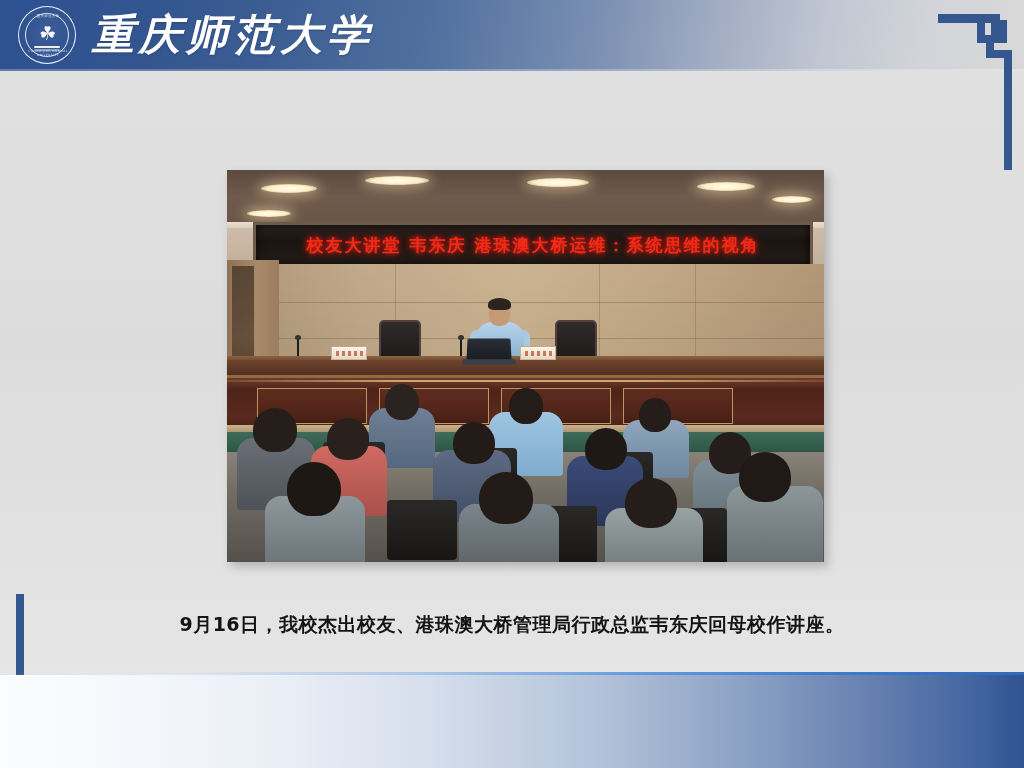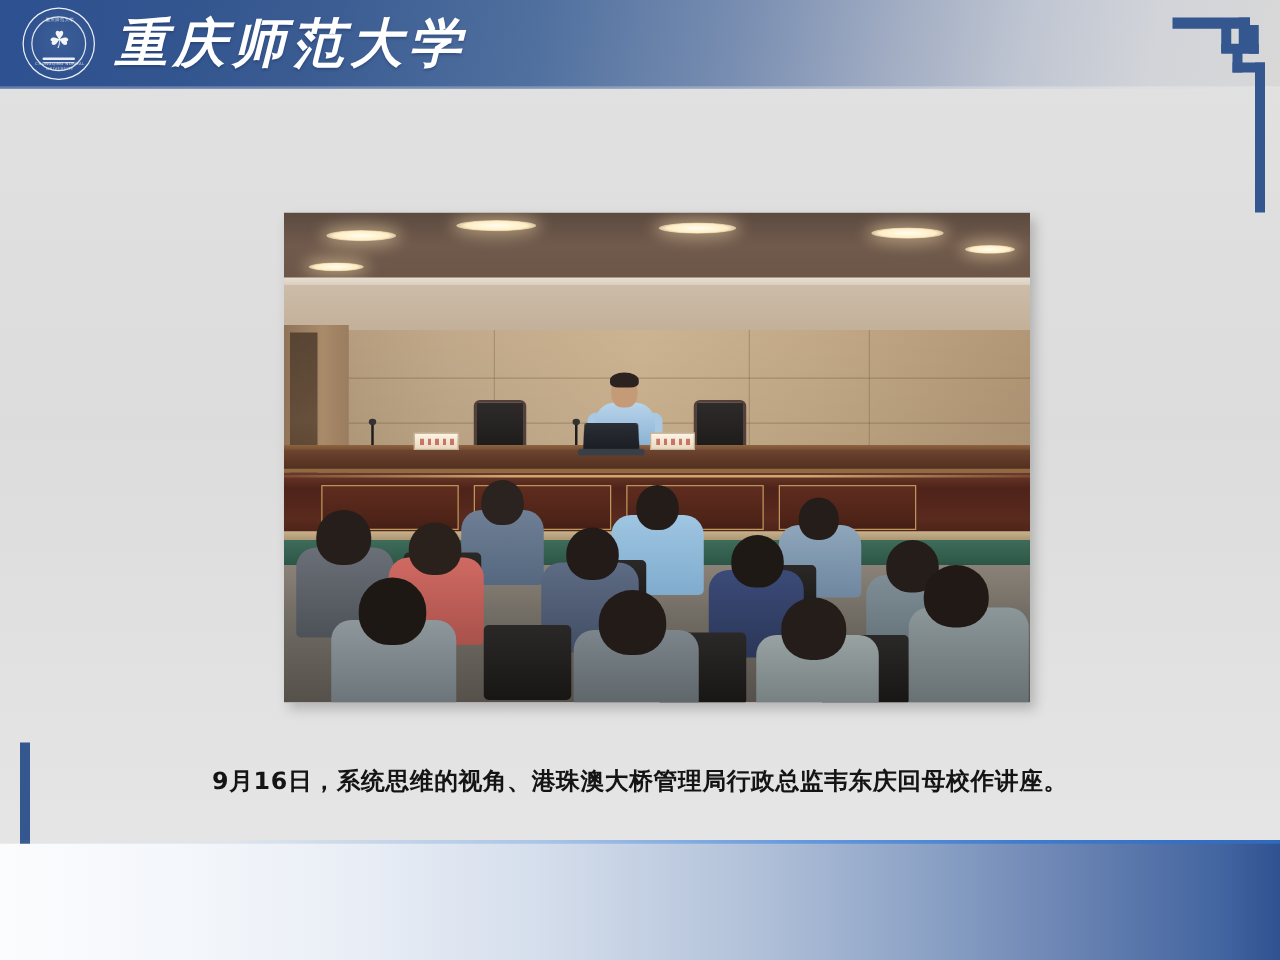--- a/index.html
+++ b/index.html
@@ -468,20 +468,23 @@
       <div class="ceiling"></div>
       <div class="ceiling-light" style="left:34px;top:14px;width:56px;"></div>
       <div class="ceiling-light" style="left:138px;top:6px;width:64px;"></div>
       <div class="ceiling-light" style="left:300px;top:8px;width:62px;"></div>
       <div class="ceiling-light" style="left:470px;top:12px;width:58px;"></div>
       <div class="ceiling-light" style="left:20px;top:40px;width:44px;height:7px;"></div>
       <div class="ceiling-light" style="left:545px;top:26px;width:40px;height:7px;"></div>
       <div class="ceiling-lip"></div>
 
       <div class="upper-wall"></div>
+      <div class="led-banner">
+        <div class="led-text">校友大讲堂  韦东庆   港珠澳大桥运维：系统思维的视角</div>
+      </div>
 
       <div class="stage-wall"></div>
       <div class="wall-seam" style="top:132px;"></div>
       <div class="wall-seam" style="top:168px;"></div>
       <div class="wall-vseam" style="left:168px;"></div>
       <div class="wall-vseam" style="left:372px;"></div>
       <div class="wall-vseam" style="left:468px;"></div>
       <div class="wall-column"></div>
       <div class="wall-column-dark"></div>
       <div class="wall-switch" style="left:575px;top:236px;"></div>
@@ -559,21 +562,21 @@
 
       <div class="torso" style="left:378px;top:338px;width:98px;height:62px;background:linear-gradient(180deg,#99a2a3,#737c7d);"></div>
       <div class="head" style="left:398px;top:308px;width:52px;height:50px;background:#241d19;"></div>
 
       <div class="torso" style="left:500px;top:316px;width:96px;height:80px;background:linear-gradient(180deg,#8c9799,#666f71);"></div>
       <div class="head" style="left:512px;top:282px;width:52px;height:50px;background:#201915;"></div>
 
     </div>
   </div>
 
-  <div class="caption">9月16日，系统思维的视角、港珠澳大桥管理局行政总监韦东庆回母校作讲座。</div>
+  <div class="caption">9月16日，我校杰出校友、港珠澳大桥管理局行政总监韦东庆回母校作讲座。</div>
 
   <svg class="ornament ornament-bl" viewBox="0 0 100 168">
     <g fill="#35578f" stroke="none">
       <rect x="18" y="8" width="62" height="9"></rect>
       <rect x="71" y="8" width="9" height="22"></rect>
       <rect x="57" y="14" width="8" height="22"></rect>
       <rect x="57" y="29" width="30" height="8"></rect>
       <rect x="79" y="14" width="8" height="23"></rect>
       <rect x="66" y="36" width="8" height="16"></rect>
       <rect x="66" y="44" width="26" height="8"></rect>

